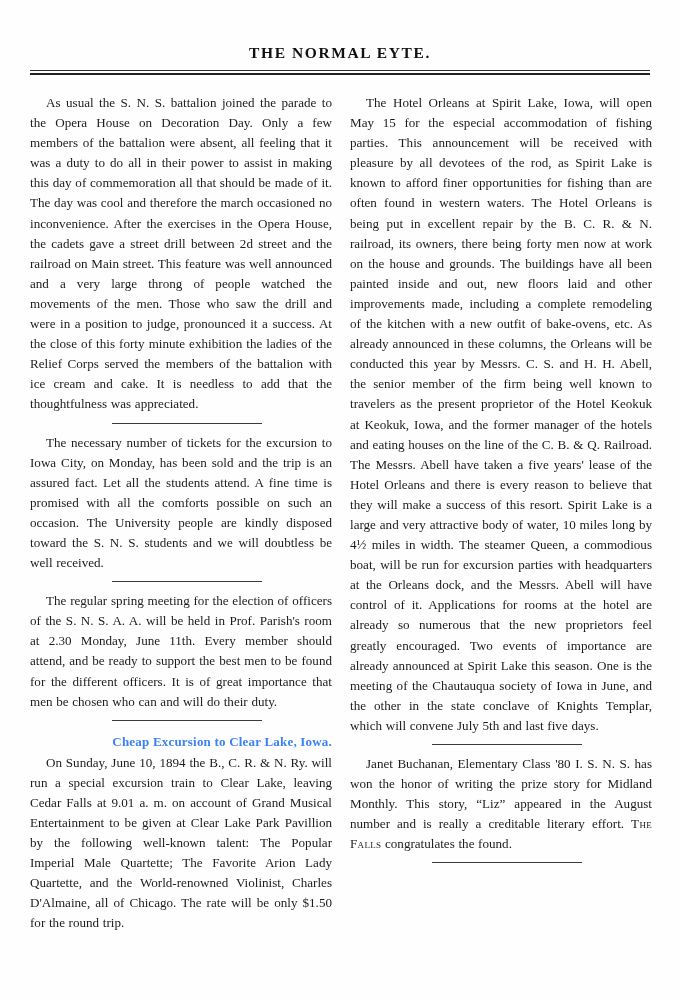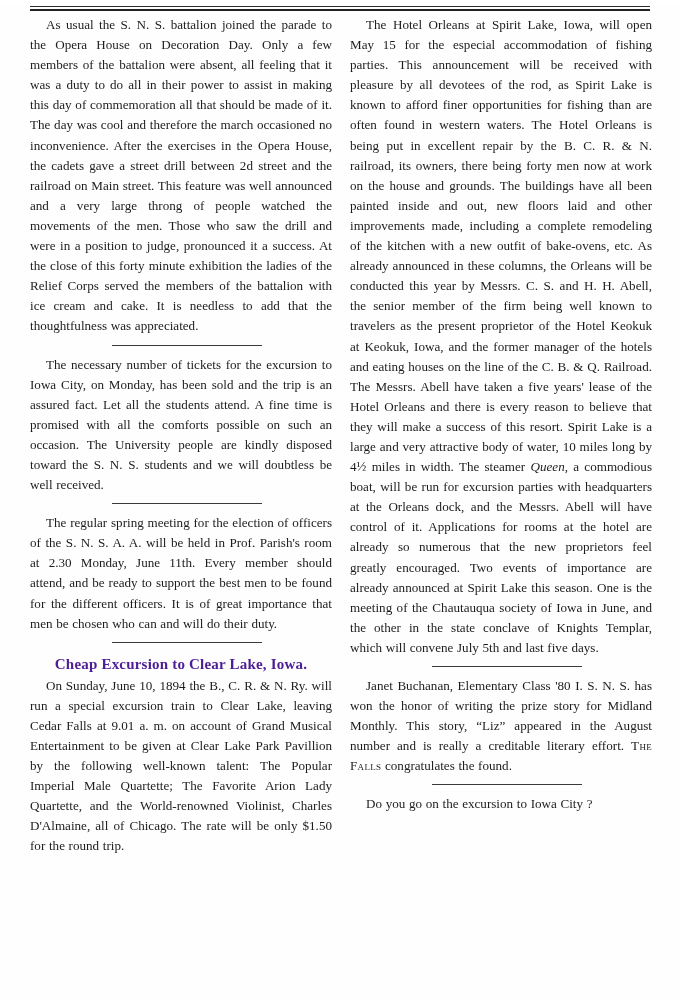--- a/index.html
+++ b/index.html
@@ -48,21 +48,21 @@
   }
   .rule-thick {
     height: 2px;
     background: #232323;
   }
 
   
   .columns {
     display: flex;
     gap: 18px;
-    padding: 4px 30px 0 30px;
+    padding: 18px 30px 0 30px;
     box-sizing: border-box;
   }
   .col {
     width: 302px;
     flex: 0 0 302px;
   }
 
   p.body {
     margin: 0 0 0 0;
     text-align: justify;
@@ -84,43 +84,46 @@
     left: 50%;
     transform: translateX(-46%);
     top: 8px;
     width: 150px;
     height: 1px;
     background: #3a3a3a;
   }
 
   h2.subhead {
     margin: 4px 0 3px 0;
-    font-size: 15px;
+    font-size: 13px;
     font-weight: bold;
     letter-spacing: 0.2px;
-    color: #4c1d95;
-    text-align: center;
+    color: #3b82f6;
+    text-align: right;
   }
 
   .smallcaps {
     font-variant: small-caps;
     letter-spacing: 0.3px;
   }
-  .italic { font-style: italic; }
+  .italic { }
 
   .centered-line {
     text-align: center;
     text-indent: 0;
   }
 </style>
 </head>
 <body>
 
 <div class="page">
 
+  <div class="masthead">
+    <div class="masthead-title">THE NORMAL EYTE.</div>
+  </div>
   <div class="rules">
     <div class="rule-thin"></div>
     <div class="rule-gap"></div>
     <div class="rule-thick"></div>
   </div>
 
   <div class="columns">
 
     <div class="col">
 
@@ -144,17 +147,16 @@
     <div class="col">
 
       <p class="body"><span>The Hotel Orleans at Spirit Lake, Iowa, will open May 15 for the especial accommodation of fishing parties. This announcement will be received with pleasure by all devotees of the rod, as Spirit Lake is known to afford finer opportunities for fishing than are often found in western waters. The Hotel Orleans is being put in excellent repair by the B. C. R. &amp; N. railroad, its owners, there being forty men now at work on the house and grounds. The buildings have all been painted inside and out, new floors laid and other improvements made, including a complete remodeling of the kitchen with a new outfit of bake-ovens, etc. As already announced in these columns, the Orleans will be conducted this year by Messrs. C. S. and H. H. Abell, the senior member of the firm being well known to travelers as the present proprietor of the Hotel Keokuk at Keokuk, Iowa, and the former manager of the hotels and eating houses on the line of the C. B. &amp; Q. Railroad. The Messrs. Abell have taken a five years' lease of the Hotel Orleans and there is every reason to believe that they will make a success of this resort. Spirit Lake is a large and very attractive body of water, 10 miles long by 4½ miles in width. The steamer </span><span class="italic">Queen</span><span>, a commodious boat, will be run for excursion parties with headquarters at the Orleans dock, and the Messrs. Abell will have control of it. Applications for rooms at the hotel are already so numerous that the new proprietors feel greatly encouraged. Two events of importance are already announced at Spirit Lake this season. One is the meeting of the Chautauqua society of Iowa in June, and the other in the state conclave of Knights Templar, which will convene July 5th and last five days.</span></p>
 
       <div class="sep"></div>
 
       <p class="body"><span>Janet Buchanan, Elementary Class '80 I. S. N. S. has won the honor of writing the prize story for Midland Monthly. This story, “Liz” appeared in the August number and is really a creditable literary effort. </span><span class="smallcaps">The Falls</span><span> congratulates the found.</span></p>
 
       <div class="sep"></div>
 
-      <p class="body centered-line">Do you go on the excursion to Iowa City ?</p>
     </div>
 
   </div>
 </div>
 
 </body></html>

